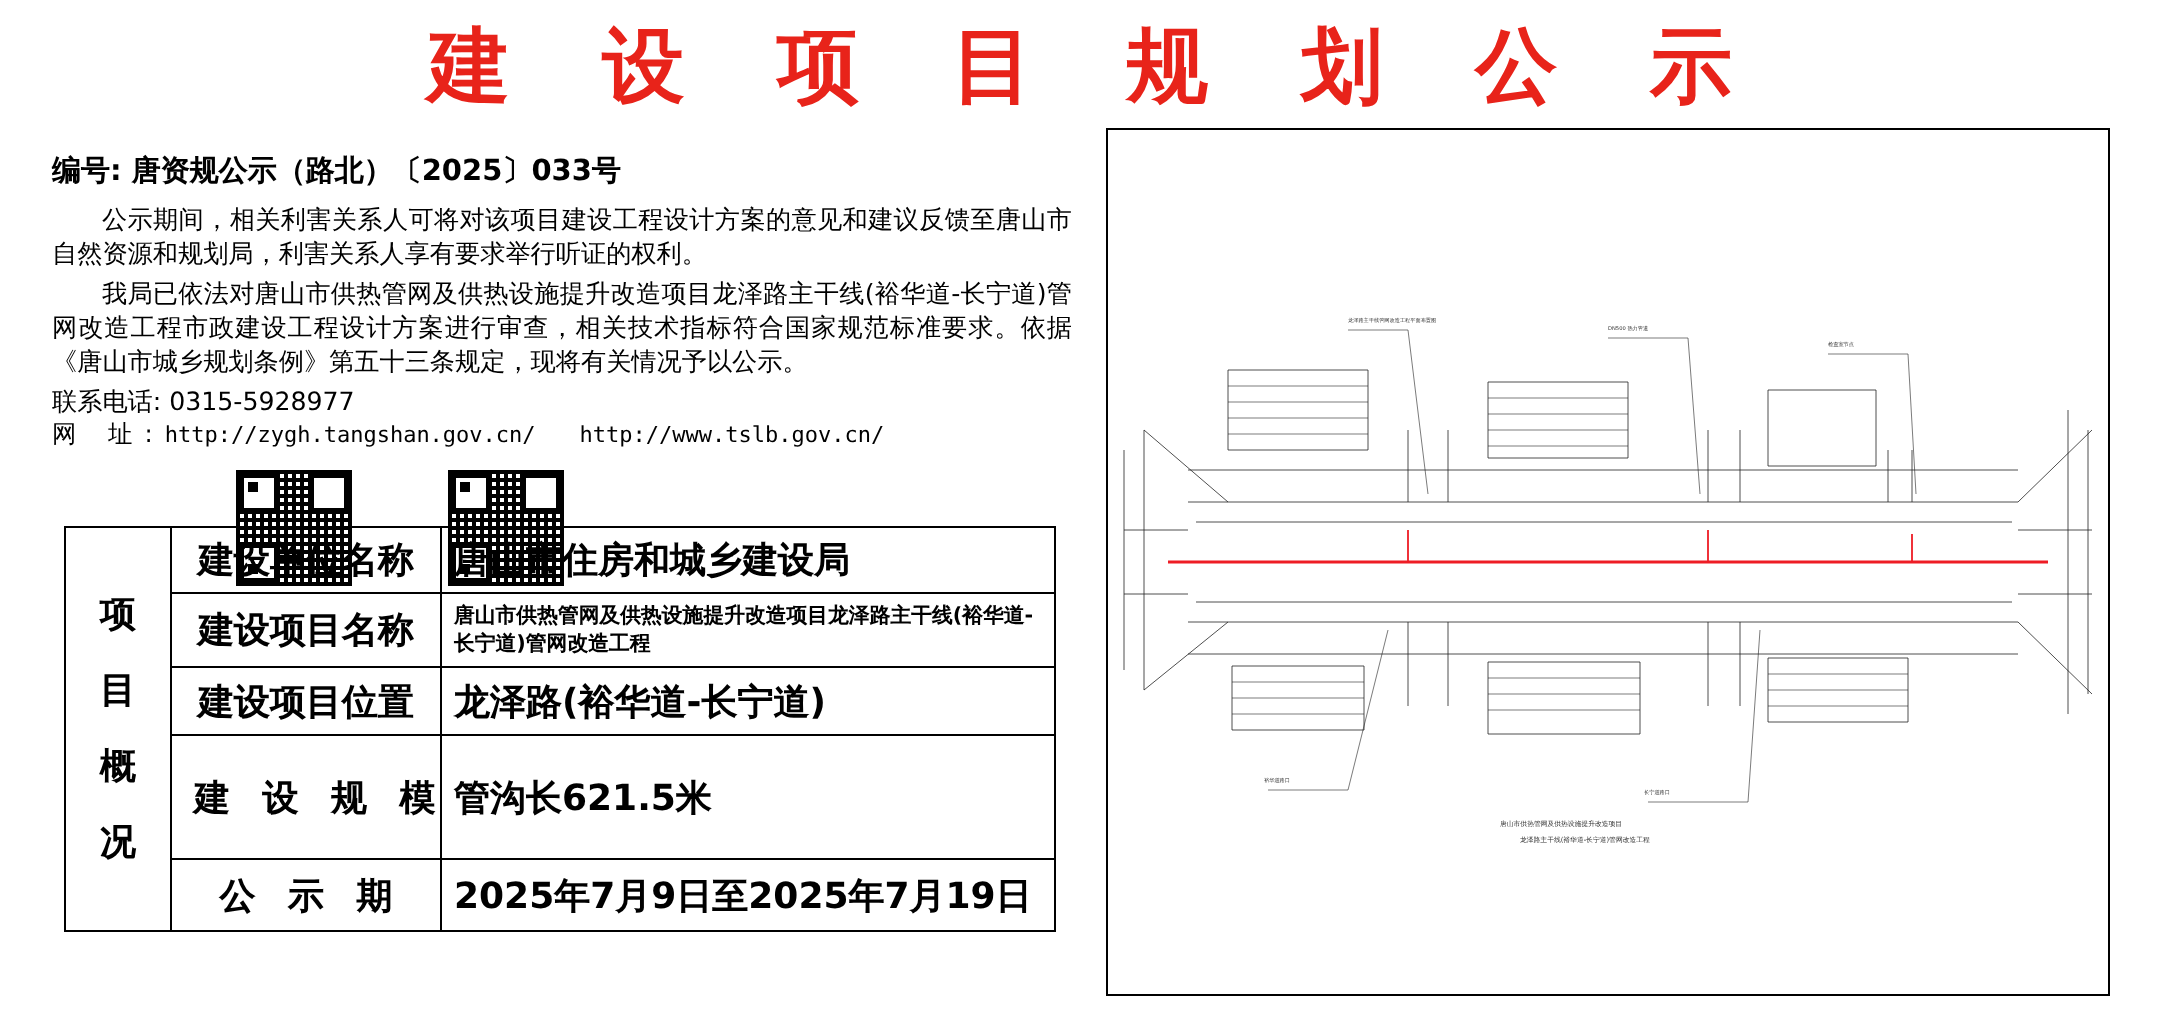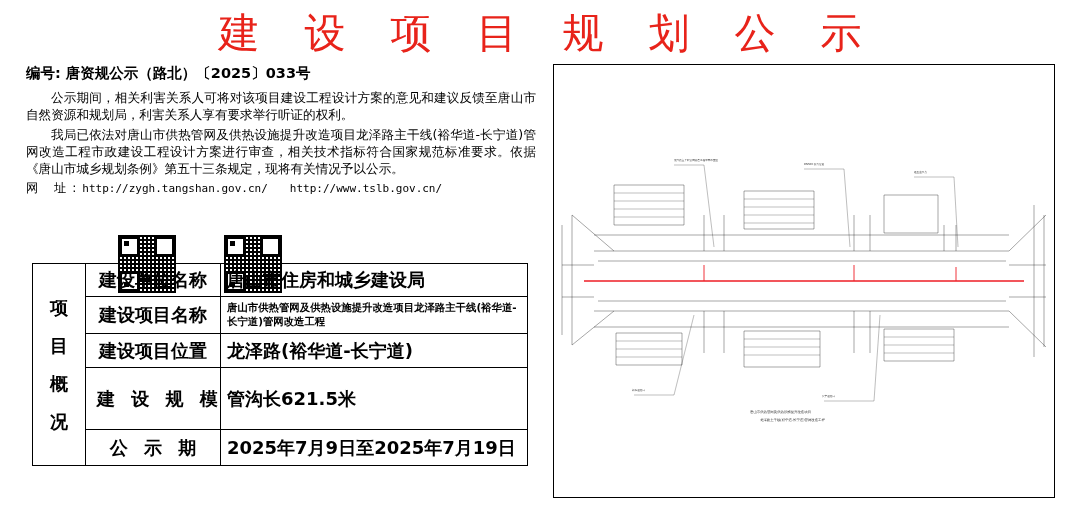--- a/index.html
+++ b/index.html
@@ -22,31 +22,31 @@
   }
   
   .title {
     position: absolute;
     top: 6px;
     left: 0;
     width: 1080px;
     text-align: center;
     color: #e8231a;
     font-family: "DejaVu Sans", sans-serif;
-    font-weight: normal;
+    font-weight: bold;
     font-size: 41px;
     letter-spacing: 16px;
     text-indent: 16px;
     white-space: nowrap;
   }
   
   .left {
     position: absolute;
     left: 26px;
-    top: 64px;
+    top: 76px;
     width: 510px;
   }
   .doc-number {
     font-family: "DejaVu Sans", sans-serif;
     font-weight: bold;
     font-size: 14.5px;
     letter-spacing: 0px;
     white-space: nowrap;
     margin-bottom: 6px;
   }
@@ -208,20 +208,21 @@
 <body>
 
 <div id="page">
 
   <div class="title">建 设 项 目 规 划 公 示</div>
 
   <div class="left">
     <div class="doc-number">编号: 唐资规公示（路北）〔2025〕033号</div>
     <div class="para indent">公示期间，相关利害关系人可将对该项目建设工程设计方案的意见和建议反馈至唐山市自然资源和规划局，利害关系人享有要求举行听证的权利。</div>
     <div class="para indent">我局已依法对唐山市供热管网及供热设施提升改造项目龙泽路主干线(裕华道-长宁道)管网改造工程市政建设工程设计方案进行审查，相关技术指标符合国家规范标准要求。依据《唐山市城乡规划条例》第五十三条规定，现将有关情况予以公示。</div>
+    <div class="contact">联系电话: 0315-5928977</div>
     <div class="web-line">
       <span class="web-label">网 址:</span><span class="web-url">http://zygh.tangshan.gov.cn/</span><span class="web-url second">http://www.tslb.gov.cn/</span>
     </div>
   </div>
 
   <div class="qr-row">
     <div class="qr">
       <span class="core-tl"></span>
         <span class="core-tr"></span>
       <span class="corner-bl"></span>

